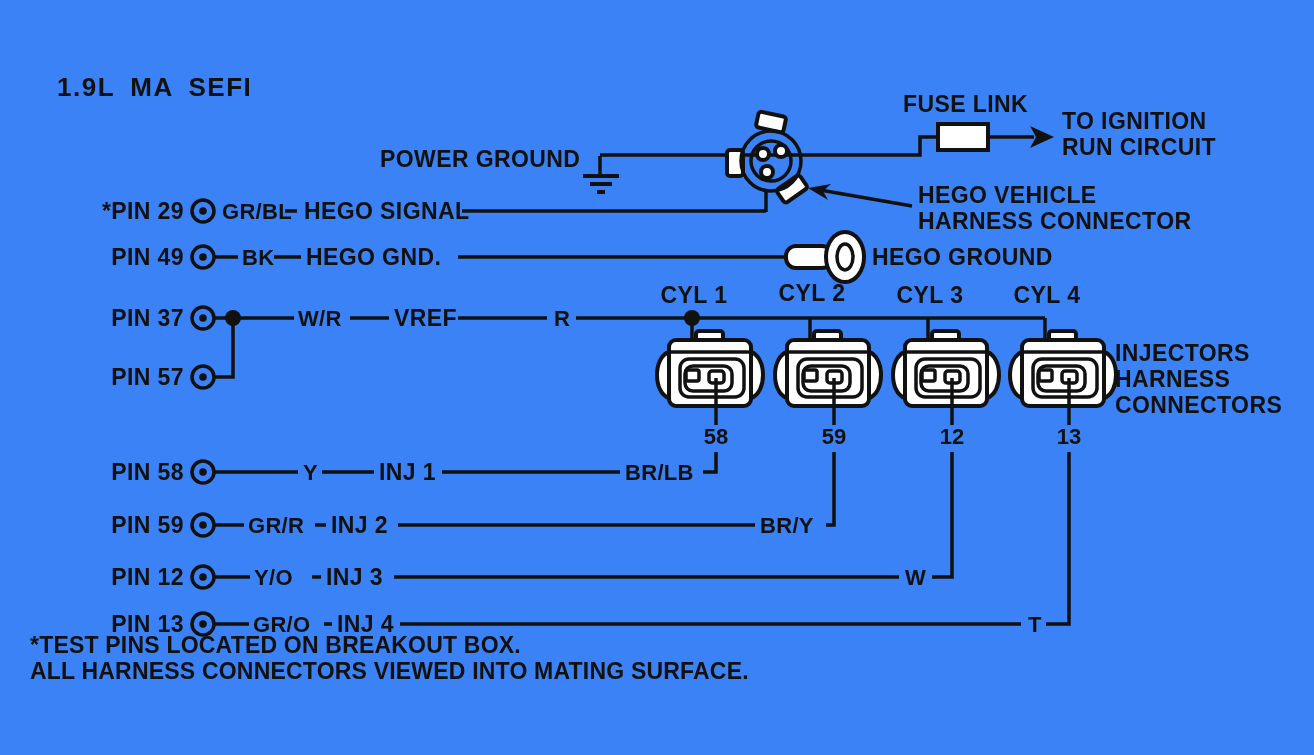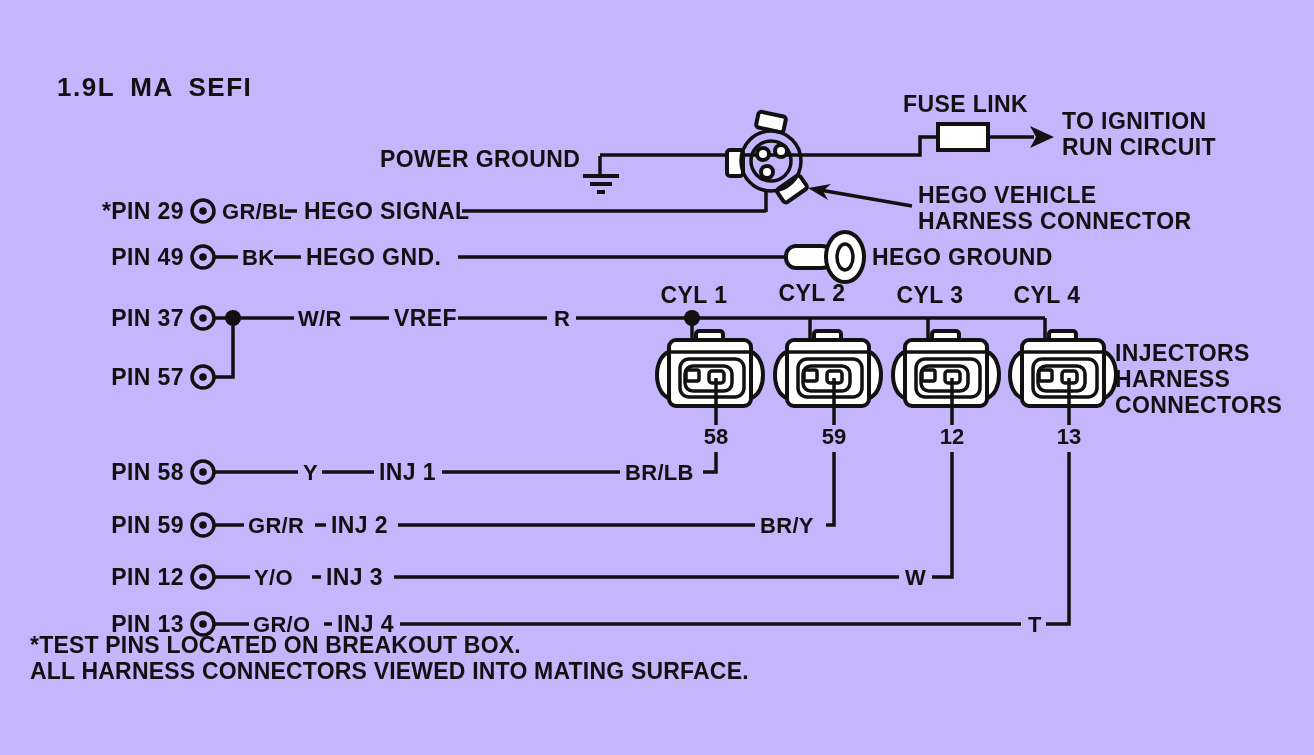--- a/index.html
+++ b/index.html
@@ -1,16 +1,16 @@
 <!DOCTYPE html>
 <html><head>
 <meta charset="utf-8">
 <style>
   html,body{margin:0;padding:0;background:#ffffff;}
-  .stage{width:1314px;height:755px;background:#c4b5fd;position:relative;overflow:hidden;}
+  .stage{width:1314px;height:755px;background:#3b82f6;position:relative;overflow:hidden;}
   svg{display:block;}
   text{font-family:"Liberation Sans",sans-serif;font-weight:700;fill:#111111;}
   .lbl{font-size:23px;letter-spacing:0.4px;}
   .wire{font-size:22px;letter-spacing:0.3px;}
   .title{font-size:26px;letter-spacing:1.5px;word-spacing:7px;}
   .note{font-size:23px;letter-spacing:0.2px;}
   .num{font-size:22px;}
   .ln{stroke:#111111;stroke-width:3.5;fill:none;}
   .ln4{stroke:#111111;stroke-width:4;fill:none;}
   .shape{stroke:#111111;stroke-width:4;fill:#ffffff;}

